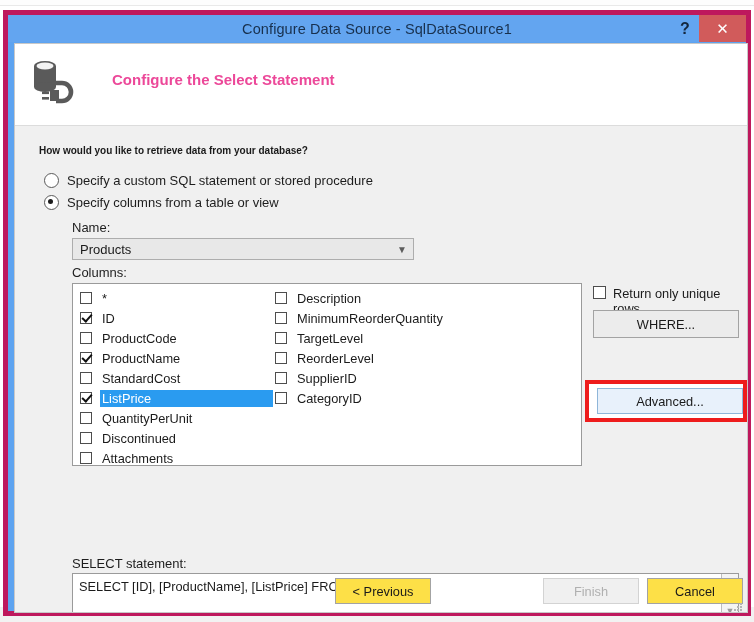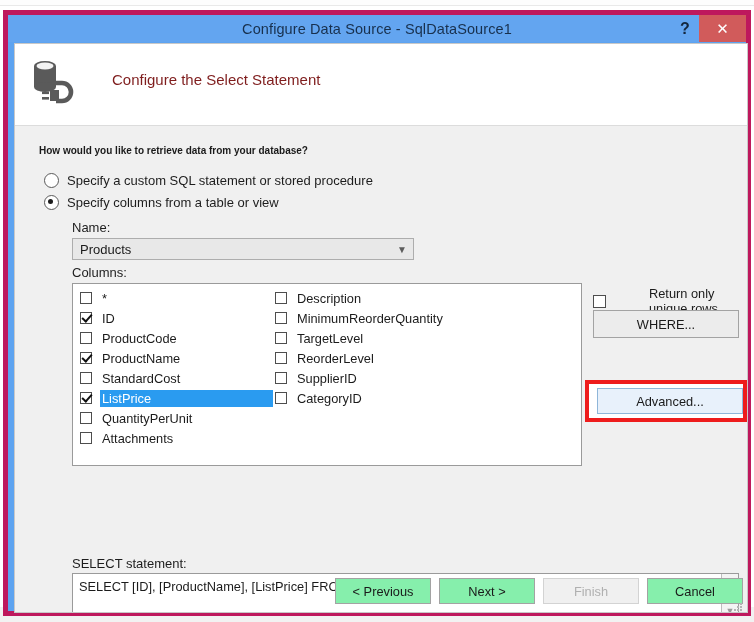--- a/index.html
+++ b/index.html
@@ -112,22 +112,22 @@
     left: 13px;
     top: 12px;
     width: 56px;
     height: 56px;
   }
   #banner-title {
     position: absolute;
     left: 97px;
     top: 27px;
     font-size: 15px;
-    font-weight: normal;
-    color: #7f1d1d;
+    font-weight: bold;
+    color: #ec4899;
   }
 
   
   #content {
     position: relative;
     height: 487px;
     background: #f0f0f0;
   }
 
   .q-label {
@@ -270,25 +270,24 @@
     display: inline-block;
     width: 172px;
   }
 
   
   #unique-row {
     position: absolute;
     left: 578px;
     top: 160px;
     display: flex;
-    align-items: center;
+    align-items: flex-start;
     font-size: 12.8px;
     color: #1b1b1b;
     cursor: default;
-    gap: 36px;
   }
   #unique-row .cb {
     width: 13px;
     height: 13px;
     border: 1px solid #4d4d4d;
     background: #ffffff;
     margin-right: 7px;
     box-sizing: border-box;
     flex: 0 0 auto;
   }
@@ -377,21 +376,21 @@
     color: #9b9b9b;
     line-height: 10px;
   }
 
   
   .bot-btn {
     position: absolute;
     top: 452px;
     width: 96px;
     height: 26px;
-    background: #86efac;
+    background: #fde047;
     border: 1px solid #a3a3a3;
     box-sizing: border-box;
     font-size: 12.8px;
     color: #1a1a1a;
     display: flex;
     align-items: center;
     justify-content: center;
     cursor: default;
   }
   #btn-previous { left: 320px; }
@@ -492,20 +491,24 @@
               <div class="col-item selected">
                 <span class="cb checked"></span>
                 <span class="lbl">ListPrice</span>
               </div>
               <div class="col-item">
                 <span class="cb"></span>
                 <span class="lbl">QuantityPerUnit</span>
               </div>
               <div class="col-item">
                 <span class="cb"></span>
+                <span class="lbl">Discontinued</span>
+              </div>
+              <div class="col-item">
+                <span class="cb"></span>
                 <span class="lbl">Attachments</span>
               </div>
             </div>
           <div class="col-column c2" id="col-right">
               <div class="col-item">
                 <span class="cb"></span>
                 <span class="lbl">Description</span>
               </div>
               <div class="col-item">
                 <span class="cb"></span>
@@ -547,21 +550,20 @@
 
       <div id="select-box">
         <div id="select-text">SELECT [ID], [ProductName], [ListPrice] FROM [Products]</div>
         <div id="select-scroll">
           <span class="sb-arrow">▲</span>
           <span class="sb-arrow">▼</span>
         </div>
       </div>
 
       <div class="bot-btn" id="btn-previous">&lt; Previous</div>
-      <div class="bot-btn" id="btn-next">Next &gt;</div>
       <div class="bot-btn" id="btn-finish">Finish</div>
       <div class="bot-btn" id="btn-cancel">Cancel</div>
 
       <div id="resize-grip">
         <svg width="12" height="12" viewBox="0 0 12 12">
           <rect x="8" y="8" width="2" height="2" fill="#b4b4b4"></rect>
           <rect x="5" y="8" width="2" height="2" fill="#b4b4b4"></rect>
           <rect x="2" y="8" width="2" height="2" fill="#b4b4b4"></rect>
           <rect x="8" y="5" width="2" height="2" fill="#b4b4b4"></rect>
           <rect x="5" y="5" width="2" height="2" fill="#b4b4b4"></rect>

